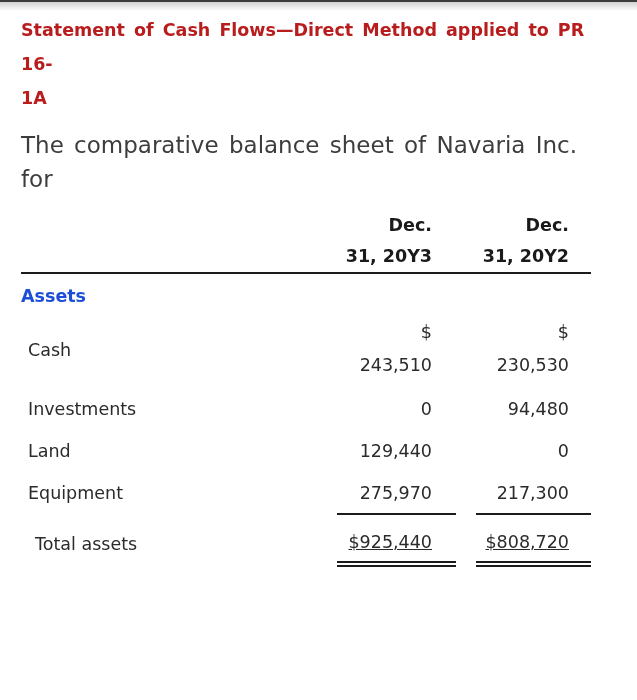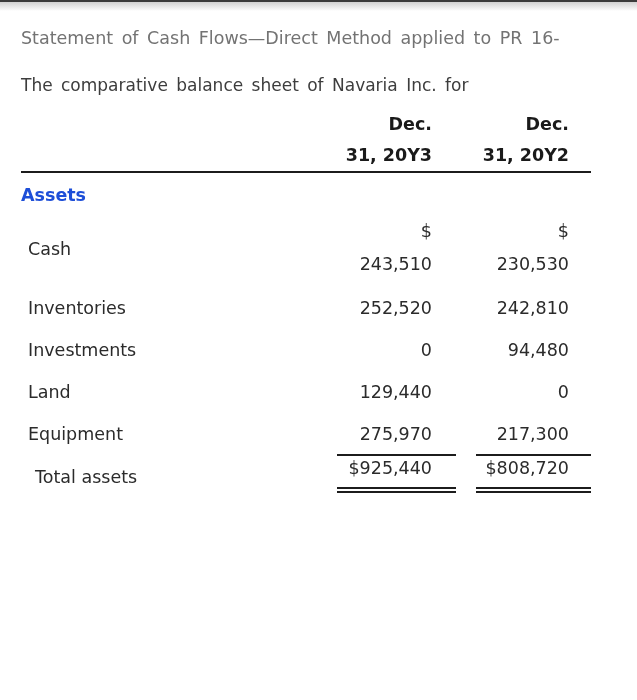--- a/index.html
+++ b/index.html
@@ -7,37 +7,37 @@
     width: 637px; height: 700px;
     background: #ffffff;
     font-family: "DejaVu Sans", "Liberation Sans", sans-serif;
     overflow: hidden;
   }
   .top-rule { height: 2px; background: #3c3c3c; }
   .top-shadow { height: 9px; background: linear-gradient(#d2d2d2, #ffffff); }
   .content { padding: 0 27px 0 21px; }
 
   .doc-title {
-    margin-top: 10px;
-    color: #737373;
+    margin-top: 2px;
+    color: #b91c1c;
     font-size: 17.5px;
-    font-weight: 400;
+    font-weight: 700;
     line-height: 34px;
     word-spacing: 3px;
   }
   .intro {
     margin-top: 13px;
     color: #3d3d3d;
-    font-size: 17px;
+    font-size: 23px;
     line-height: 34px;
     word-spacing: 3px;
   }
 
   table.balance-sheet {
-    margin-top: 7px;
+    margin-top: 14px;
     border-collapse: collapse;
     width: 570px;
     color: #2b2b2b;
     font-size: 17.5px;
   }
   col.c-label  { width: 316px; }
   col.c-val1   { width: 119px; }
   col.c-gap    { width: 20px;  }
   col.c-val2   { width: 115px; }
 
@@ -58,35 +58,37 @@
 
   tr.row-simple td { height: 42px; vertical-align: middle; }
 
   tr.row-accum td { height: 74px; vertical-align: middle; }
   tr.row-accum td.label-cell { line-height: 31px; padding-top: 2px; }
   .lbl-line { display: block; }
 
   tr.total-row td.money {
     border-top: 2px solid #1c1c1c;
     border-bottom: 6px double #1c1c1c;
-    padding-top: 2px;
+    padding-top: 17px;
     padding-bottom: 9px;
+    text-decoration: underline;
   }
   tr.total-row td.label-cell { padding-left: 14px; padding-top: 9px; }
 </style>
 </head>
 <body>
 
 <div class="top-rule"></div>
 <div class="top-shadow"></div>
 
 <div class="content">
 
   <h1 class="doc-title">
     <span class="tl" style="display:block">Statement of Cash Flows—Direct Method applied to PR 16-</span>
+    <span class="tl" style="display:block">1A</span>
   </h1>
 
   <p class="intro">
     <span style="display:block">The comparative balance sheet of Navaria Inc. for</span>
   </p>
 
   <table class="balance-sheet">
     <colgroup>
       <col class="c-label">
         <col class="c-val1">
@@ -124,26 +126,20 @@
           <span class="num-line">243,510</span>
         </td>
         <td></td>
         <td class="money val2">
           <span class="cur-line">$</span>
           <span class="num-line">230,530</span>
         </td>
       </tr>
 
 
-      <tr class="row-simple">
-        <td class="label-cell">Inventories</td>
-        <td class="money val1">252,520</td>
-        <td></td>
-        <td class="money val2">242,810</td>
-      </tr>
 
       <tr class="row-simple">
         <td class="label-cell">Investments</td>
         <td class="money val1">0</td>
         <td></td>
         <td class="money val2">94,480</td>
       </tr>
 
       <tr class="row-simple">
         <td class="label-cell">Land</td>

